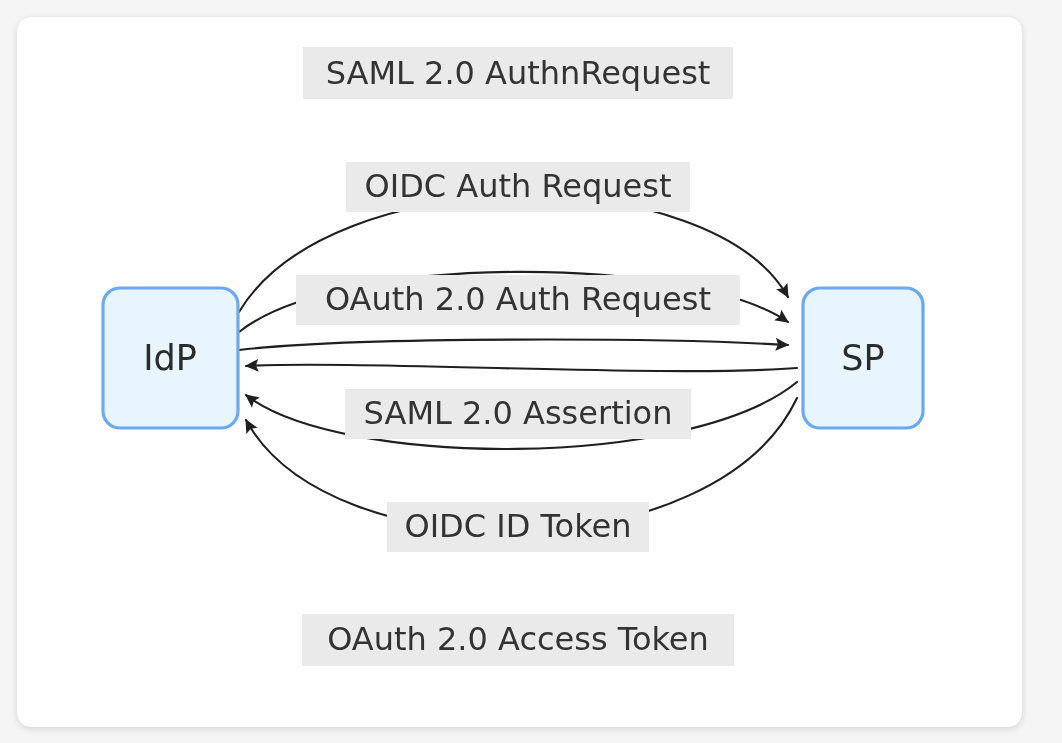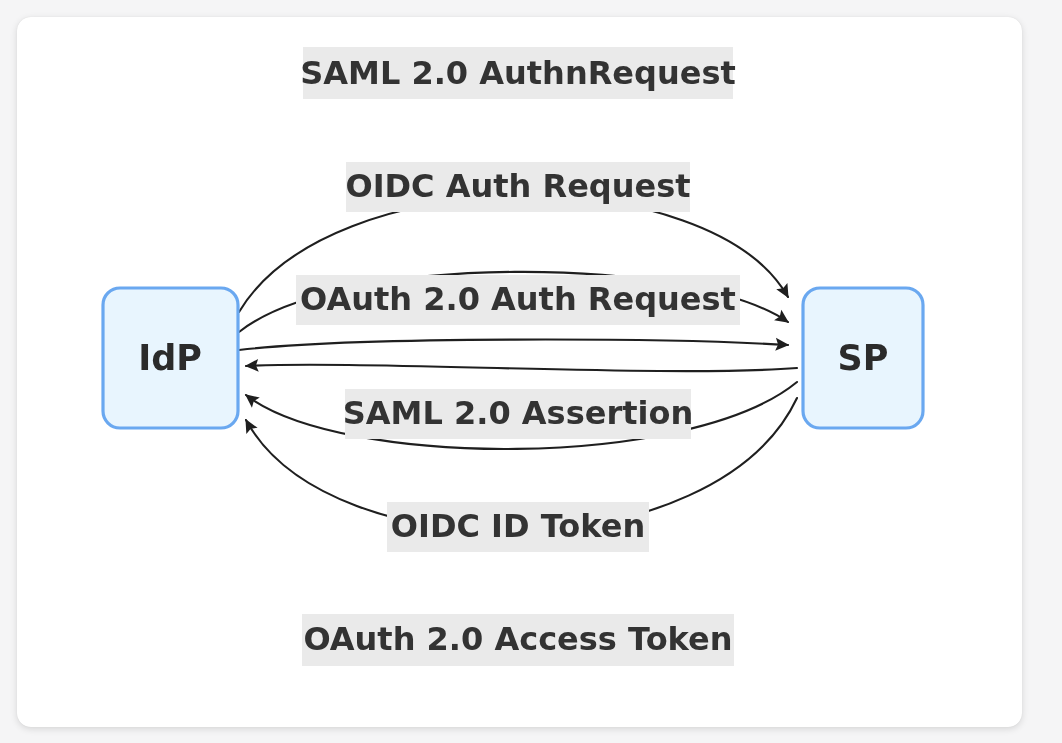--- a/index.html
+++ b/index.html
@@ -11,21 +11,20 @@
     background: #f5f5f6;
     font-family: "DejaVu Sans", "Liberation Sans", sans-serif;
     overflow: hidden;
   }
 
   #root {
     position: relative;
     width: 1062px;
     height: 619px;
     background: #f5f5f6;
-    font-weight: bold;
   }
 
   
   #canvas-card {
     position: absolute;
     left: 17px;
     top: 17px;
     width: 1005px;
     height: 710px;
     background: #ffffff;

